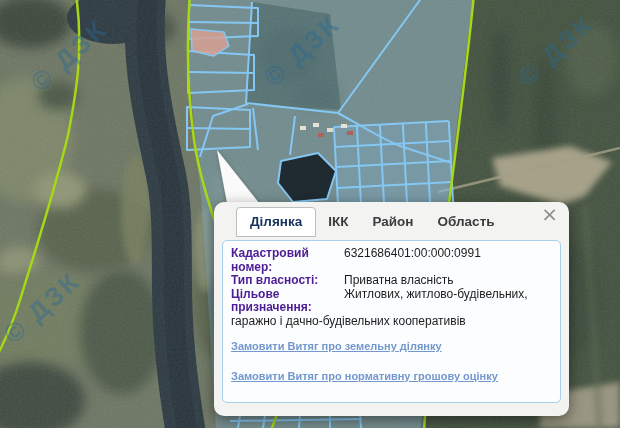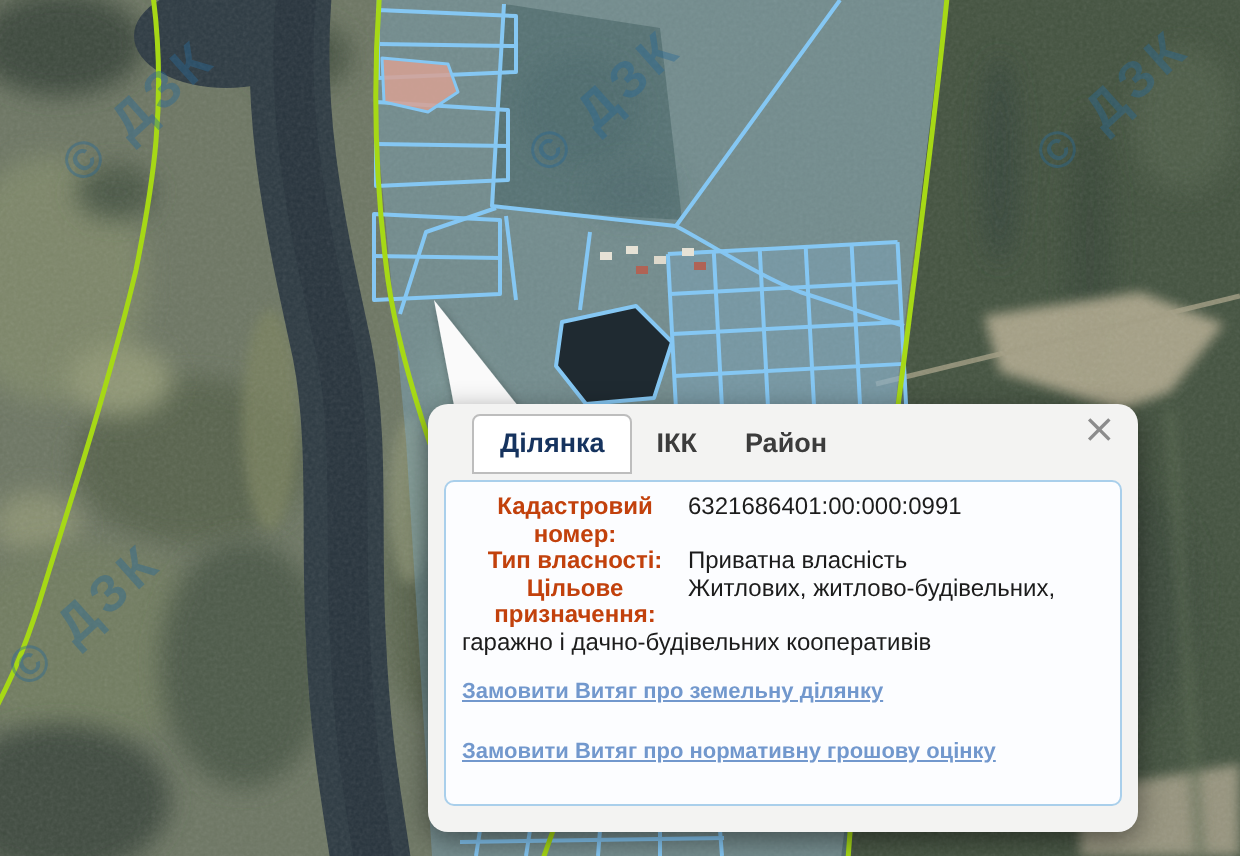--- a/index.html
+++ b/index.html
@@ -23,21 +23,21 @@
   .tab{font-size:13.5px;font-weight:bold;color:#3c3c3c;padding:6px 12px 7px;cursor:pointer;white-space:nowrap;}
   .tab.active{
     background:#ffffff;border:1px solid #bdbdbd;border-radius:4px 4px 0 0;
     color:#16335e;padding:6px 13px 7px;
   }
   .infobox{
     margin:4px 8px 0;background:#fcfdff;border:1px solid #a9cfeb;border-radius:5px;
     padding:6px 8px 4px;height:163px;box-sizing:border-box;overflow:hidden;
   }
   .row{font-size:12px;line-height:13.6px;color:#1c1c1c;}
-  .lbl{display:inline-block;width:113px;font-weight:bold;color:#c2410c;vertical-align:top;text-align:center;}
+  .lbl{display:inline-block;width:113px;font-weight:bold;color:#4c1d95;vertical-align:top;}
   .vbold{font-weight:normal;}
   .links{margin-top:8px;}
   .plink{margin:0 0 13px;line-height:15px;}
   .plink a{color:#7298cd;font-weight:bold;font-size:11px;text-decoration:underline;cursor:pointer;}
 </style>
 </head>
 <body>
 
 <svg id="map" viewBox="0 0 620 428" xmlns="http://www.w3.org/2000/svg">
   <defs>
@@ -163,20 +163,21 @@
   <polygon points="217,150 263,208 228,208" fill="#fafafa" filter="url(#dsh)"></polygon>
 </svg>
 
 <div class="popup">
   <span class="close">×</span>
 
   <div class="tabs">
     <span class="tab active">Ділянка</span>
     <span class="tab">ІКК</span>
     <span class="tab">Район</span>
+    <span class="tab">Область</span>
   </div>
 
   <div class="infobox">
     <div class="row">
       <span class="lbl">Кадастровий номер:</span><span class="vbold">6321686401:00:000:0991</span>
     </div>
     <div class="row">
       <span class="lbl">Тип власності:</span><span>Приватна власність</span>
     </div>
     <div class="row">

